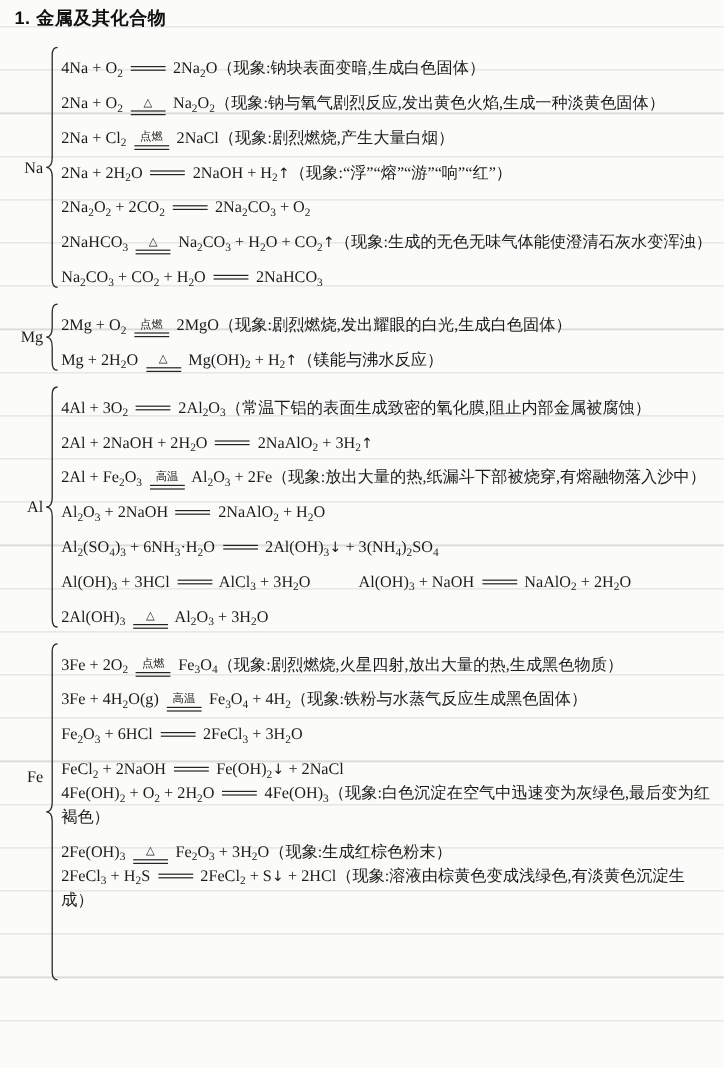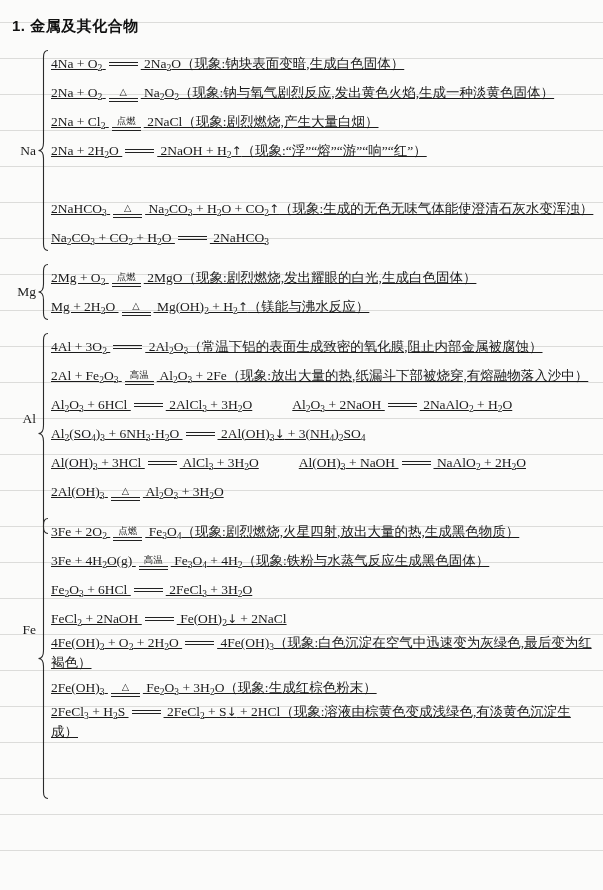--- a/index.html
+++ b/index.html
@@ -10,33 +10,33 @@
       rgba(0,0,0,0) 0px, rgba(0,0,0,0) 35px,
       #dcdcda 35px, #dcdcda 36px);
     background-position:0 -13px;
     font-family:"Liberation Serif","DejaVu Serif",serif;
     color:#1b1b1b;
   }
   .page{padding:6px 6px 0 12px}
   h1{
     font-family:"Liberation Sans","DejaVu Sans",sans-serif;
     font-size:15px;font-weight:bold;color:#111;
-    margin:11px 0 13px 0;letter-spacing:0.5px;
+    margin:0 0 13px 0;letter-spacing:0.5px;
   }
   .group{display:flex;align-items:stretch;margin-bottom:11px}
   .glabel{
     flex:0 0 24px;display:flex;align-items:center;justify-content:flex-end;
     font-size:13.5px;padding-right:1px;
   }
   .brace{flex:0 0 12px;position:relative}
   .brace svg{position:absolute;left:0;top:0}
   .eqs{flex:1;min-width:0;padding-left:2px}
   .eq-row{
-    display:flex;align-items:center;column-gap:40px;
-    min-height:29px;flex-wrap:nowrap;text-decoration:underline;
+    display:flex;align-items:flex-end;column-gap:40px;
+    min-height:29px;flex-wrap:nowrap;
   }
   .eq{font-size:13.5px;line-height:20px;white-space:normal}
   .eq sub{font-size:9.5px;vertical-align:-3px;line-height:0}
   .eq sup{font-size:9px;vertical-align:5px;line-height:0}
   
   .deq{
     display:inline-flex;flex-direction:column;align-items:center;
     vertical-align:2px;margin:0 3px;line-height:normal;
   }
   .cond{font-size:9.5px;line-height:10px;margin-bottom:1px;white-space:nowrap}
@@ -90,20 +90,23 @@
                 <span class="cond">点燃</span>
                 <span class="dbar"></span>
               </span> 2NaCl（现象:剧烈燃烧,产生大量白烟）</span>
           </div>
           <div class="eq-row">
             <span class="eq">2Na + 2H<sub>2</sub>O <span class="deq">
                 <span class="dbar"></span>
               </span> 2NaOH + H<sub>2</sub><span class="varr">↑</span>（现象:“浮”“熔”“游”“响”“红”）</span>
           </div>
           <div class="eq-row">
+            <span class="eq">2Na<sub>2</sub>O<sub>2</sub> + 2CO<sub>2</sub> <span class="deq">
+                <span class="dbar"></span>
+              </span> 2Na<sub>2</sub>CO<sub>3</sub> + O<sub>2</sub></span>
           </div>
           <div class="eq-row">
             <span class="eq">2NaHCO<sub>3</sub> <span class="deq">
                 <span class="cond">△</span>
                 <span class="dbar"></span>
               </span> Na<sub>2</sub>CO<sub>3</sub> + H<sub>2</sub>O + CO<sub>2</sub><span class="varr">↑</span>（现象:生成的无色无味气体能使澄清石灰水变浑浊）</span>
           </div>
           <div class="eq-row">
             <span class="eq">Na<sub>2</sub>CO<sub>3</sub> + CO<sub>2</sub> + H<sub>2</sub>O <span class="deq">
                 <span class="dbar"></span>
@@ -140,29 +143,31 @@
             <path d="M11 1.5 Q6.5 1.5 6.5 8 L6.5 93.5 Q6.5 101.5 1.5 101.5 Q6.5 101.5 6.5 109.5 L6.5 195 Q6.5 201.5 11 201.5" fill="none" stroke="#2b2b2b" stroke-width="1.1"></path>
           </svg>
         </div>
         <div class="eqs">
           <div class="eq-row">
             <span class="eq">4Al + 3O<sub>2</sub> <span class="deq">
                 <span class="dbar"></span>
               </span> 2Al<sub>2</sub>O<sub>3</sub>（常温下铝的表面生成致密的氧化膜,阻止内部金属被腐蚀）</span>
           </div>
           <div class="eq-row">
+            <span class="eq">2Al + 2NaOH + 2H<sub>2</sub>O <span class="deq">
+                <span class="dbar"></span>
+              </span> 2NaAlO<sub>2</sub> + 3H<sub>2</sub><span class="varr">↑</span></span>
+          </div>
+          <div class="eq-row">
             <span class="eq">2Al + Fe<sub>2</sub>O<sub>3</sub> <span class="deq">
                 <span class="cond">高温</span>
                 <span class="dbar"></span>
               </span> Al<sub>2</sub>O<sub>3</sub> + 2Fe（现象:放出大量的热,纸漏斗下部被烧穿,有熔融物落入沙中）</span>
           </div>
           <div class="eq-row">
-            <span class="eq">Al<sub>2</sub>O<sub>3</sub> + 6HCl <span class="deq">
-                <span class="dbar"></span>
-              </span> 2AlCl<sub>3</sub> + 3H<sub>2</sub>O</span>
             <span class="eq">Al<sub>2</sub>O<sub>3</sub> + 2NaOH <span class="deq">
                 <span class="dbar"></span>
               </span> 2NaAlO<sub>2</sub> + H<sub>2</sub>O</span>
           </div>
           <div class="eq-row">
             <span class="eq">Al<sub>2</sub>(SO<sub>4</sub>)<sub>3</sub> + 6NH<sub>3</sub>·H<sub>2</sub>O <span class="deq">
                 <span class="dbar"></span>
               </span> 2Al(OH)<sub>3</sub><span class="varr">↓</span> + 3(NH<sub>4</sub>)<sub>2</sub>SO<sub>4</sub></span>
           </div>
           <div class="eq-row">

